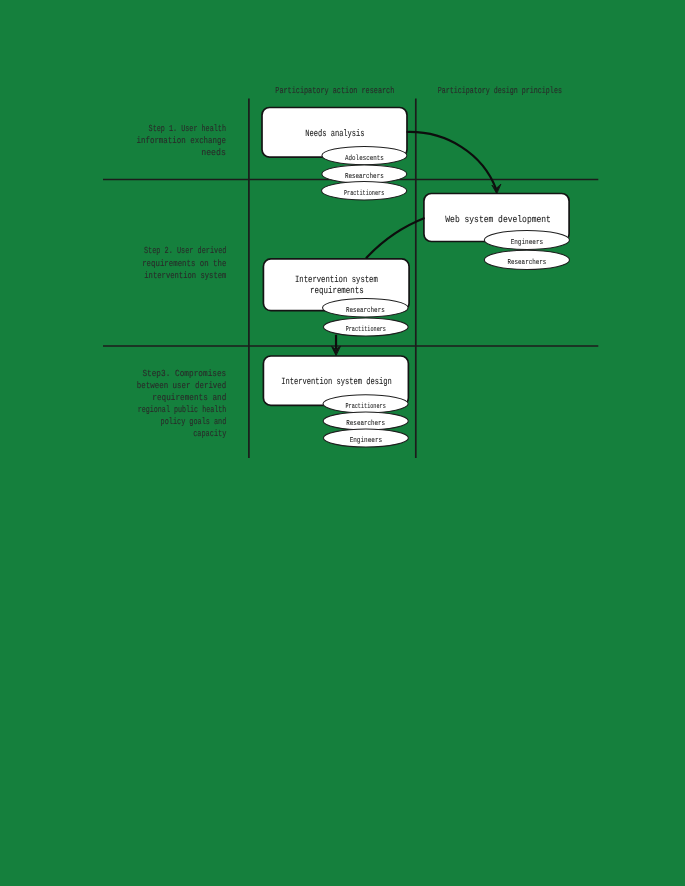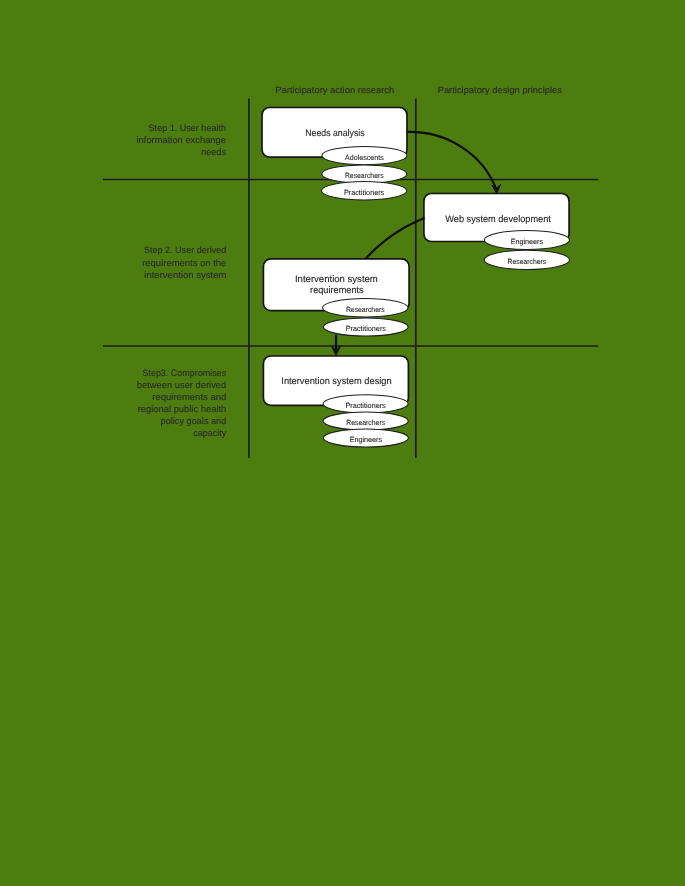--- a/index.html
+++ b/index.html
@@ -1,20 +1,20 @@
 <!DOCTYPE html>
 <html><head>
 <meta charset="utf-8">
 <title>Participatory action research diagram</title>
 <style>
   html,body{margin:0;padding:0;background:#ffffff;}
   body{width:685px;height:886px;overflow:hidden;
        font-family:"Liberation Sans",sans-serif;color:#1a1a1a;
        -webkit-font-smoothing:antialiased;text-rendering:geometricPrecision;}
-  #stage{position:relative;width:685px;height:886px;background:#4d7c0f;}
+  #stage{position:relative;width:685px;height:886px;background:#15803d;font-family:Liberation Mono, monospace;}
   svg#fig{display:block;position:absolute;left:0;top:0;transform:translateZ(0);}
 
   
   .grid-line{stroke:#1c1c1c;fill:none;}
   .node-box{fill:#ffffff;stroke:#141414;stroke-width:1.7;}
   .role-ellipse{fill:#ffffff;stroke:#1f1f1f;stroke-width:1.05;}
   .flow-arrow{fill:none;stroke:#0d0d0d;stroke-width:2.2;stroke-linecap:butt;}
   .flow-plain{fill:none;stroke:#0d0d0d;stroke-width:2.2;stroke-linecap:butt;}
   .arrow-head{fill:#111111;stroke:#111111;stroke-width:0.9;stroke-linejoin:round;stroke-linecap:round;}
 

